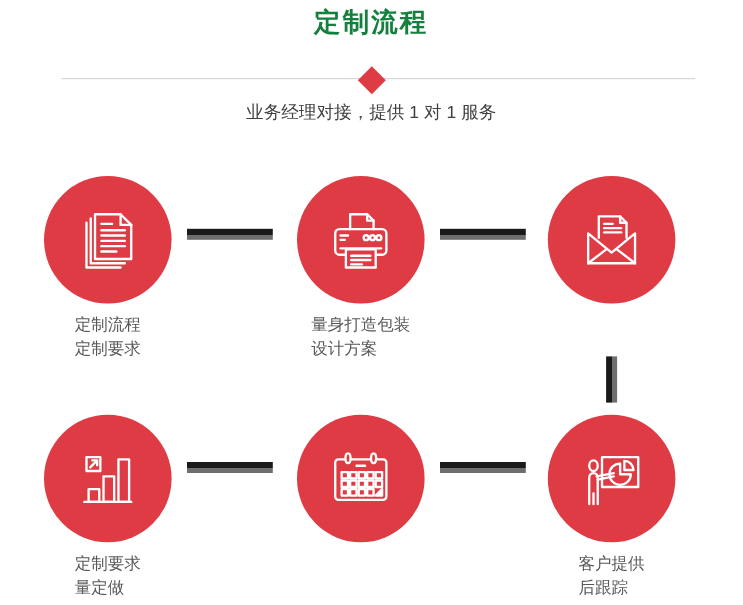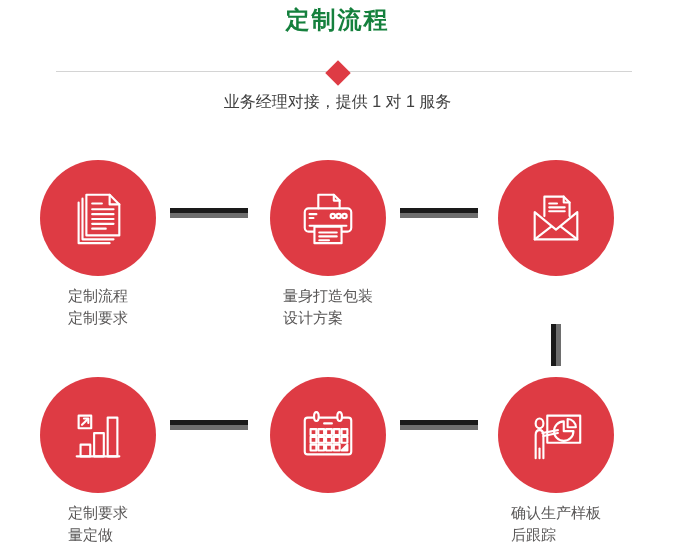--- a/index.html
+++ b/index.html
@@ -160,18 +160,18 @@
         <path d="M40 18 A10 10 0 1 0 50 28 L40 28 Z"></path>
         <path d="M44 24 V15.5 A8.5 8.5 0 0 1 52.5 24 Z"></path>
         <ellipse cx="15" cy="20" rx="4" ry="5"></ellipse>
         <path d="M11 56 V32 Q11 27 15 27 Q19 27 19 32 V56"></path>
         <path d="M15 46 V56"></path>
         <path d="M18 30 L34 27"></path>
         <path d="M19 33 L34 30"></path>
       </svg>
     </div>
     <div class="caption">
-      <span>确认生产样板
+      <span>客户提供
 后跟踪</span>
     </div>
   </div>
 
 </div>
 
 </body></html>

